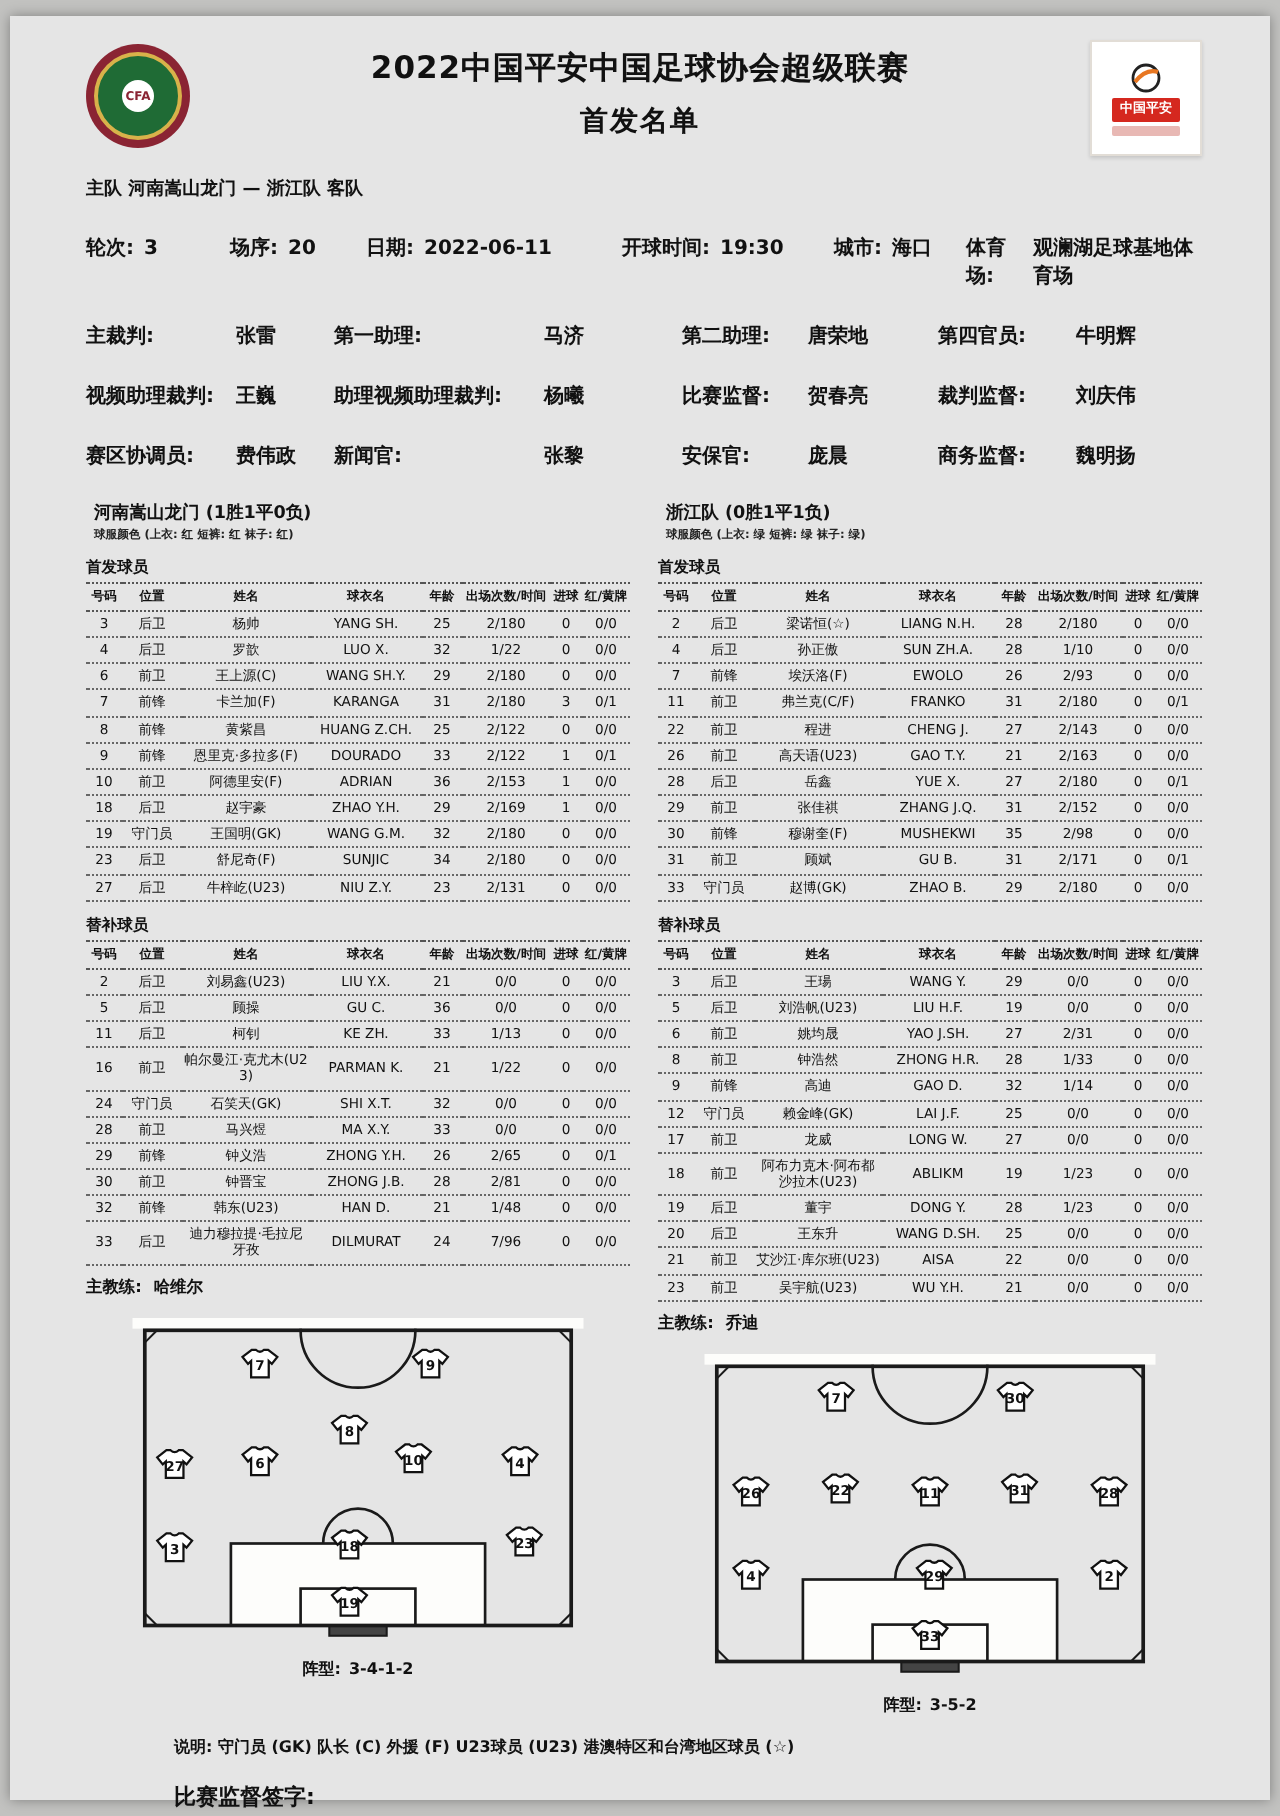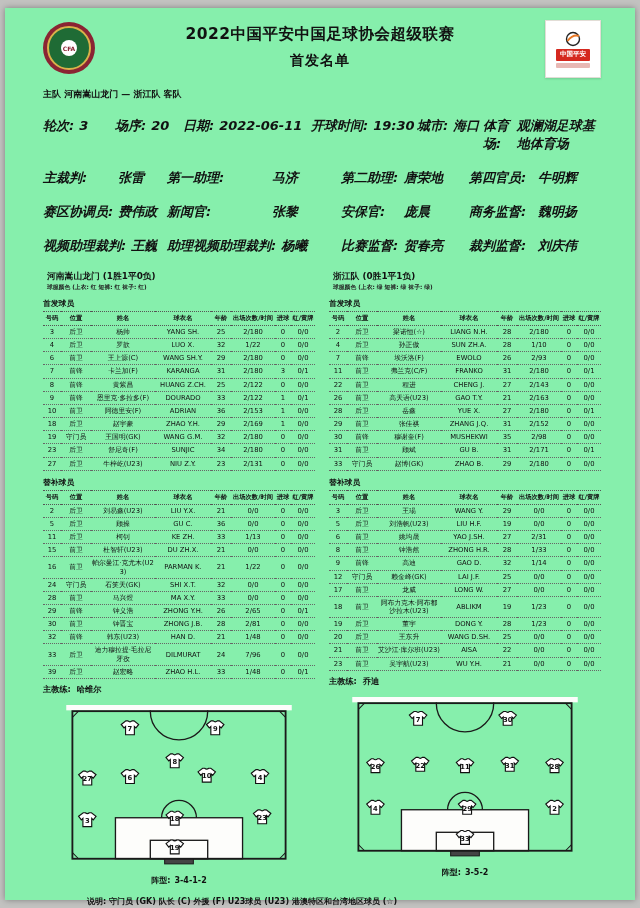--- a/index.html
+++ b/index.html
@@ -1,31 +1,31 @@
 <!DOCTYPE html>
 <html><head>
 <meta charset="utf-8">
 <style>
   html,body{margin:0;padding:0;}
   body{width:640px;height:908px;background:#c2c2c0;font-family:"DejaVu Sans","Liberation Sans",sans-serif;color:#111;position:relative;overflow:hidden;}
-  .paper{position:absolute;left:5px;top:8px;width:630px;height:892px;background:#86efac;box-shadow:0 0 6px rgba(0,0,0,.35);box-sizing:border-box;padding:10px 34px 6px 38px;}
+  .paper{position:absolute;left:5px;top:8px;width:630px;height:892px;background:#e5e5e5;box-shadow:0 0 6px rgba(0,0,0,.35);box-sizing:border-box;padding:10px 34px 6px 38px;}
   
   .hdr{display:flex;align-items:flex-start;}
   .cfa-logo{width:52px;height:52px;border-radius:50%;background:#8a2433;margin-top:4px;display:flex;align-items:center;justify-content:center;flex:none;}
   .cfa-inner{width:40px;height:40px;border-radius:50%;background:#1f6b35;border:2px solid #d8b24a;display:flex;align-items:center;justify-content:center;}
   .cfa-core{width:16px;height:16px;border-radius:50%;background:#fff;color:#8a2433;font-size:6px;font-weight:bold;display:flex;align-items:center;justify-content:center;}
   .titles{flex:1;text-align:center;padding-top:6px;}
   .t1{font-size:15.5px;font-weight:bold;letter-spacing:.5px;}
   .t2{font-size:14px;font-weight:bold;margin-top:7px;letter-spacing:1px;}
   .csl-badge{width:54px;height:56px;background:#fff;border:1px solid #e2ddd6;box-shadow:0 1px 2px rgba(0,0,0,.15);margin-top:2px;display:flex;flex-direction:column;align-items:center;justify-content:center;gap:2px;flex:none;}
   .csl-red{background:#d5281f;color:#fff;font-size:6.5px;font-weight:bold;padding:1.5px 4px;border-radius:1px;white-space:nowrap;}
   .csl-bar{width:34px;height:5px;background:#e8b8b4;border-radius:1px;}
   
   .teamline{font-size:9px;font-weight:bold;margin:10px 0 4px 0;}
-  .info-row{display:flex;font-size:13px;margin:16px 0;align-items:baseline;font-style:italic;}
+  .info-row{display:flex;font-size:10px;margin:16px 0;align-items:baseline;}
   .info-cell{display:flex;align-items:baseline;}
   .info-cell .lbl{font-weight:bold;}
   .info-cell .val{margin-left:5px;font-weight:600;}
   .r1 .info-cell:nth-child(1){width:72px}.r1 .info-cell:nth-child(2){width:68px}
   .r1 .info-cell:nth-child(3){width:128px}.r1 .info-cell:nth-child(4){width:106px}
   .r1 .info-cell:nth-child(5){width:66px}.r1 .info-cell:nth-child(6){flex:1}
   .rx .info-cell:nth-child(1){width:124px}.rx .info-cell:nth-child(2){width:174px}
   .rx .info-cell:nth-child(3){width:128px}.rx .info-cell:nth-child(4){flex:1}
   .rx .info-cell:nth-child(1) .lbl{min-width:70px}.rx .info-cell:nth-child(2) .lbl{min-width:100px}
   .rx .info-cell:nth-child(3) .lbl{min-width:58px}.rx .info-cell:nth-child(4) .lbl{min-width:64px}
@@ -148,52 +148,52 @@
           <span class="lbl">第二助理:</span>
           <span class="val">唐荣地</span>
         </span>
         <span class="info-cell">
           <span class="lbl">第四官员:</span>
           <span class="val">牛明辉</span>
         </span>
       </div>
       <div class="info-row rx">
         <span class="info-cell">
+          <span class="lbl">视频助理裁判:</span>
+          <span class="val">王巍</span>
+        </span>
+        <span class="info-cell">
+          <span class="lbl">助理视频助理裁判:</span>
+          <span class="val">杨曦</span>
+        </span>
+        <span class="info-cell">
+          <span class="lbl">比赛监督:</span>
+          <span class="val">贺春亮</span>
+        </span>
+        <span class="info-cell">
+          <span class="lbl">裁判监督:</span>
+          <span class="val">刘庆伟</span>
+        </span>
+      </div>
+      <div class="info-row rx">
+        <span class="info-cell">
           <span class="lbl">赛区协调员:</span>
           <span class="val">费伟政</span>
         </span>
         <span class="info-cell">
           <span class="lbl">新闻官:</span>
           <span class="val">张黎</span>
         </span>
         <span class="info-cell">
           <span class="lbl">安保官:</span>
           <span class="val">庞晨</span>
         </span>
         <span class="info-cell">
           <span class="lbl">商务监督:</span>
           <span class="val">魏明扬</span>
-        </span>
-      </div>
-      <div class="info-row rx">
-        <span class="info-cell">
-          <span class="lbl">视频助理裁判:</span>
-          <span class="val">王巍</span>
-        </span>
-        <span class="info-cell">
-          <span class="lbl">助理视频助理裁判:</span>
-          <span class="val">杨曦</span>
-        </span>
-        <span class="info-cell">
-          <span class="lbl">比赛监督:</span>
-          <span class="val">贺春亮</span>
-        </span>
-        <span class="info-cell">
-          <span class="lbl">裁判监督:</span>
-          <span class="val">刘庆伟</span>
         </span>
       </div>
     </div>
 
   <div class="panels">
 
     <section class="panel">
       <div class="team-hdr">
         <span class="tname">河南嵩山龙门 (1胜1平0负)</span>
         <span class="tkit">球服颜色 (上衣: 红 短裤: 红 袜子: 红)</span>
@@ -384,30 +384,20 @@
               <td>11</td>
               <td>后卫</td>
               <td>柯钊</td>
               <td>KE ZH.</td>
               <td>33</td>
               <td>1/13</td>
               <td>0</td>
               <td>0/0</td>
             </tr>
             <tr>
-              <td>15</td>
-              <td>前卫</td>
-              <td>杜智轩(U23)</td>
-              <td>DU ZH.X.</td>
-              <td>21</td>
-              <td>0/0</td>
-              <td>0</td>
-              <td>0/0</td>
-            </tr>
-            <tr>
               <td>16</td>
               <td>前卫</td>
               <td>帕尔曼江·克尤木(U23)</td>
               <td>PARMAN K.</td>
               <td>21</td>
               <td>1/22</td>
               <td>0</td>
               <td>0/0</td>
             </tr>
             <tr>
@@ -462,30 +452,20 @@
             </tr>
             <tr>
               <td>33</td>
               <td>后卫</td>
               <td>迪力穆拉提·毛拉尼牙孜</td>
               <td>DILMURAT</td>
               <td>24</td>
               <td>7/96</td>
               <td>0</td>
               <td>0/0</td>
-            </tr>
-            <tr>
-              <td>39</td>
-              <td>后卫</td>
-              <td>赵宏略</td>
-              <td>ZHAO H.L.</td>
-              <td>33</td>
-              <td>1/48</td>
-              <td>0</td>
-              <td>0/1</td>
             </tr>
           </tbody>
         </table>
       <div class="coach">
         <span>主教练:</span><span class="coach-name">哈维尔</span>
       </div>
       <div class="pitch-wrap">
         <svg class="pitch" id="pitch-0" viewBox="0 0 220 160">
             <circle cx="110" cy="6" r="28" fill="none" stroke="#1a1a1a" stroke-width="1.3"></circle>
             <rect x="0" y="0" width="220" height="5.2" fill="#fdfdfb" stroke="none"></rect>

